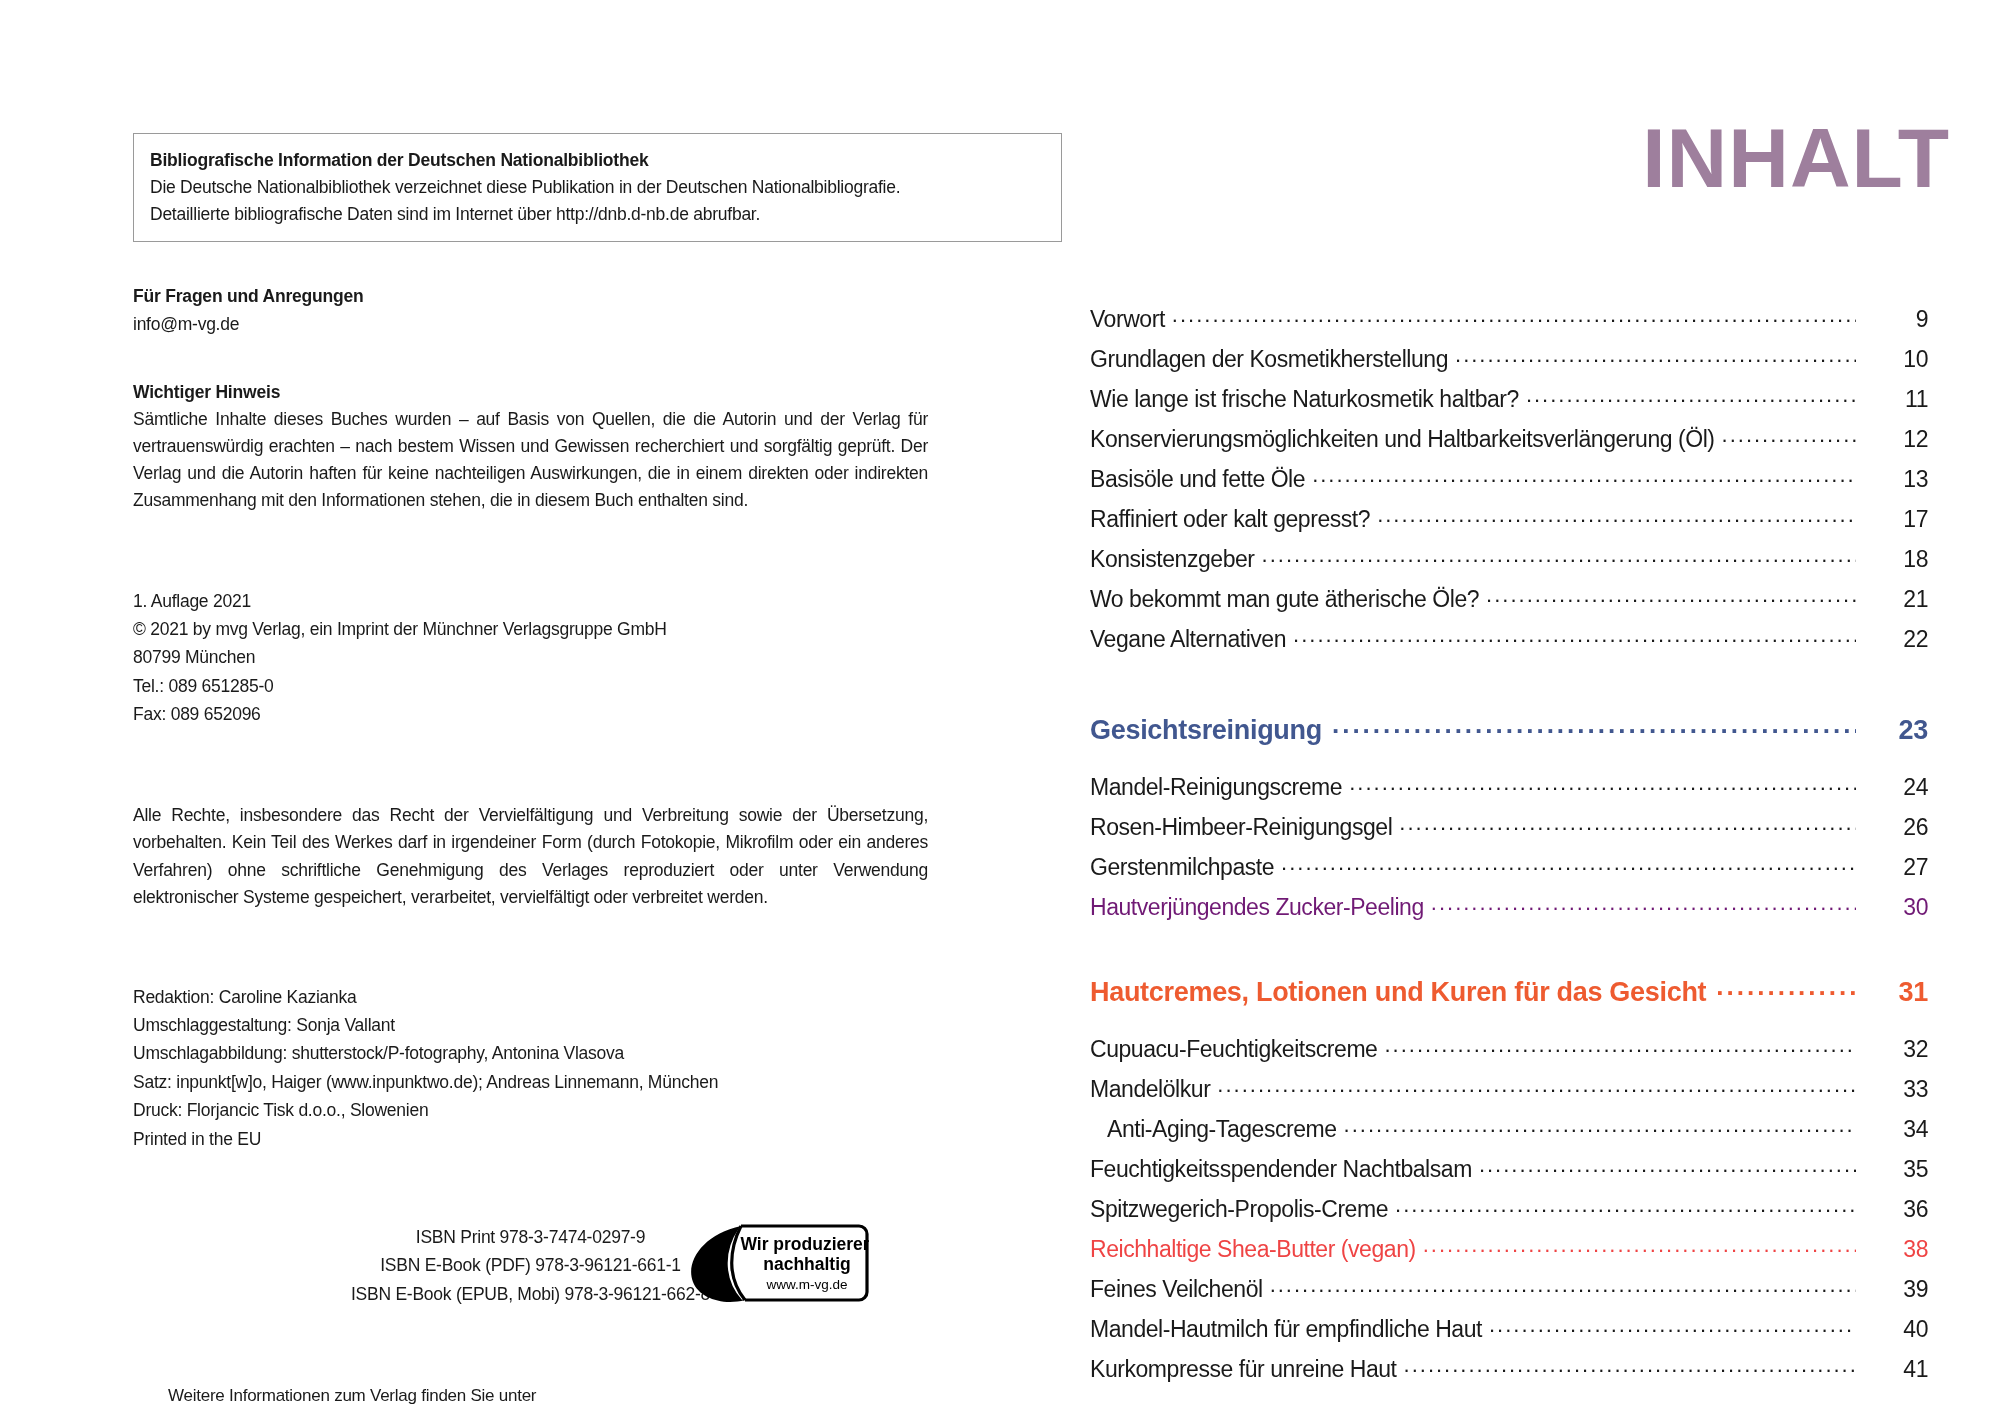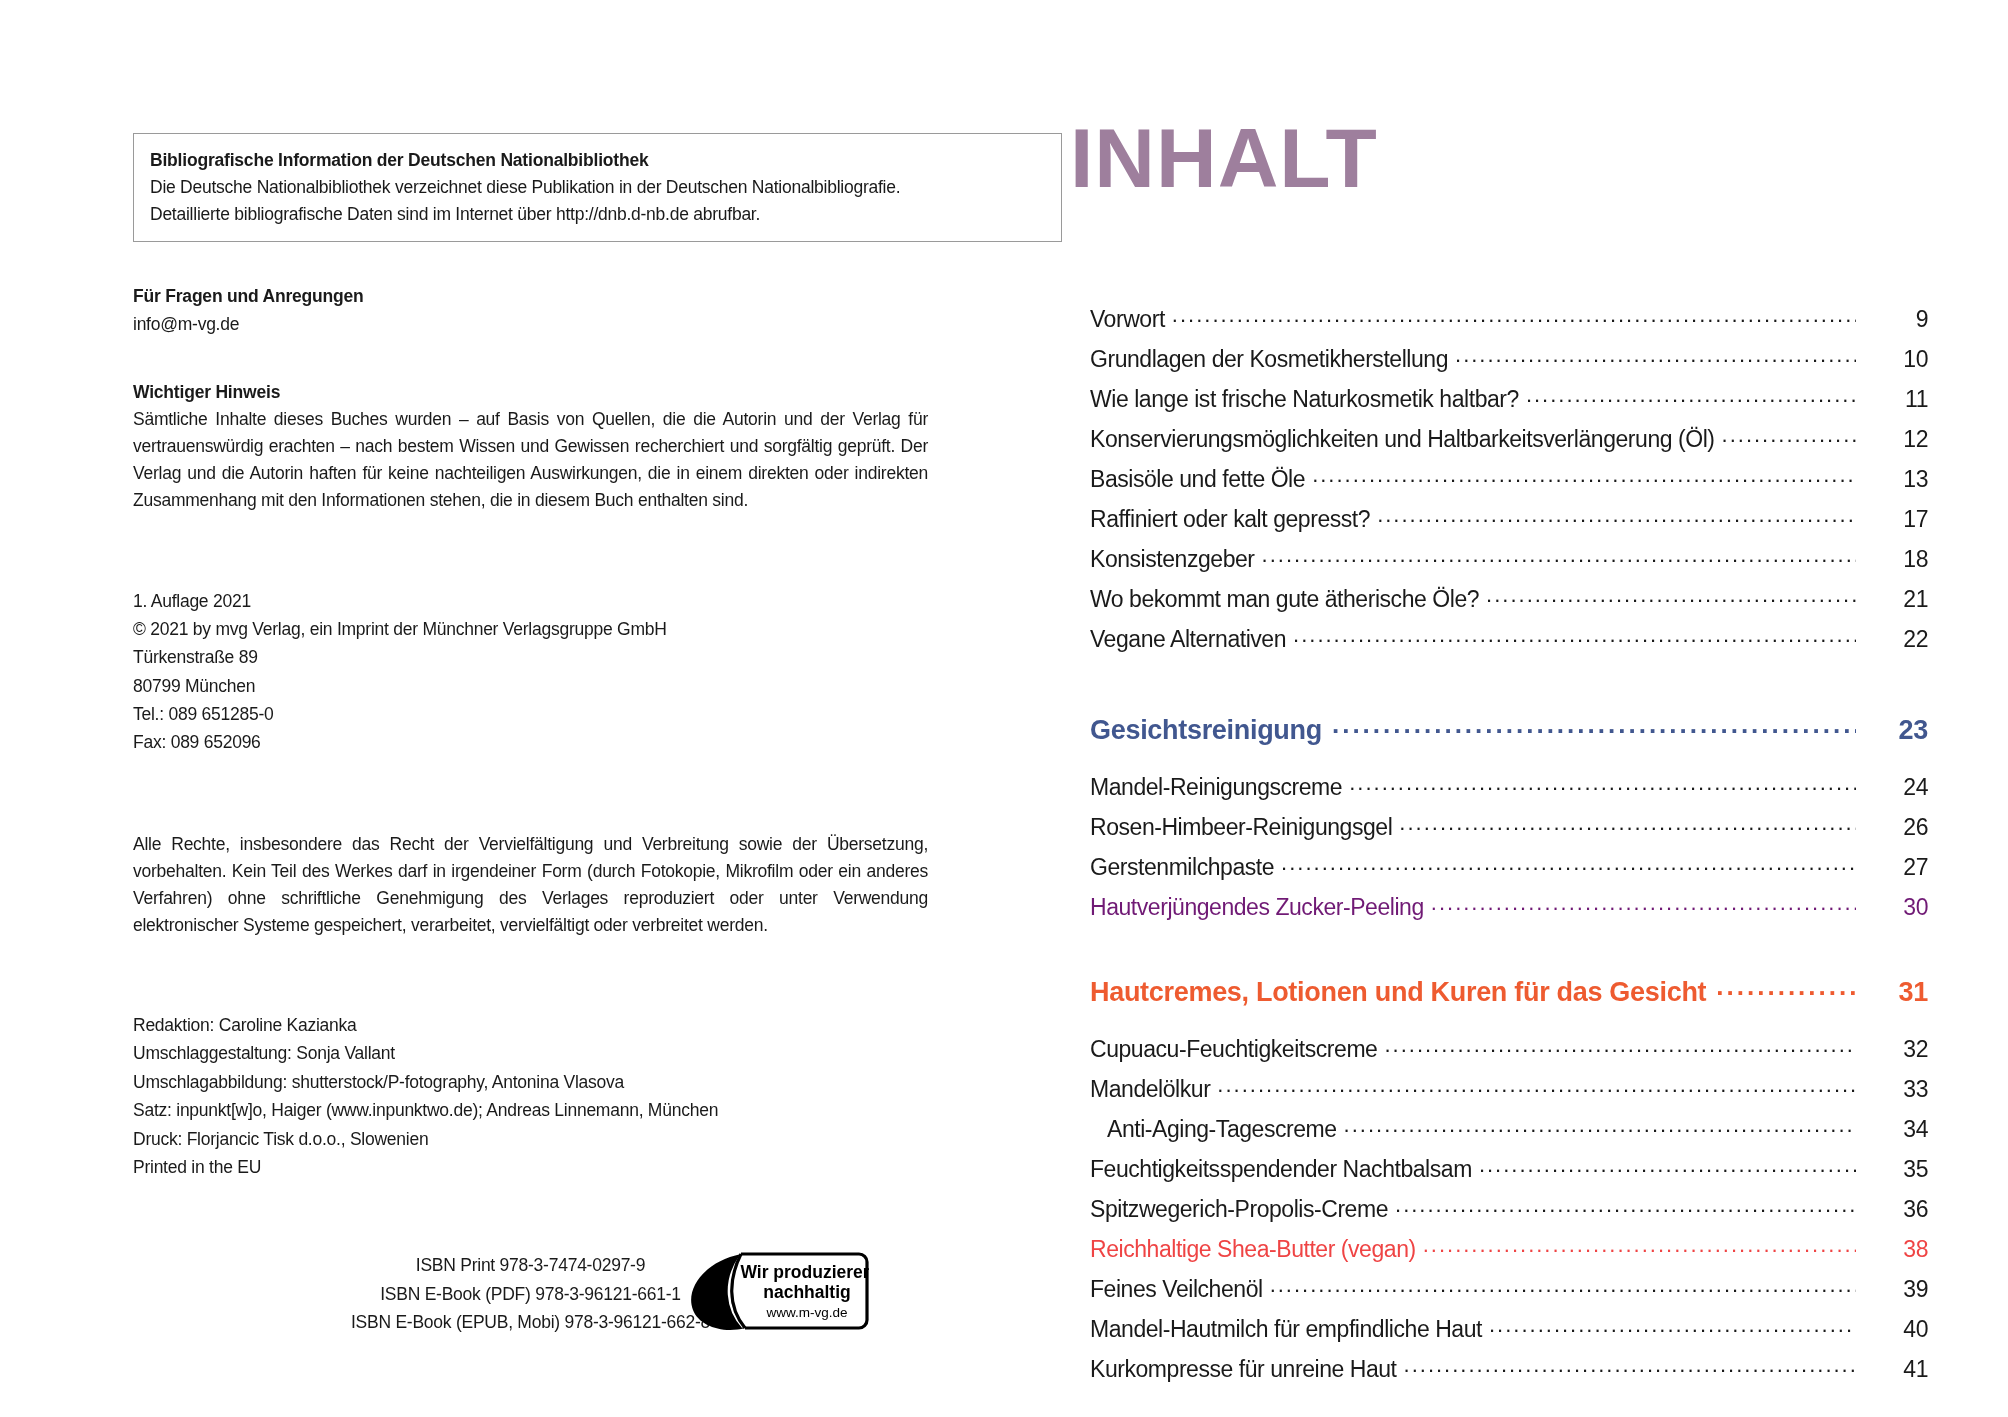--- a/index.html
+++ b/index.html
@@ -120,21 +120,21 @@
   .page-right {
     position: absolute;
     left: 1004px; top: 0;
     width: 1004px; height: 1417px;
   }
   .toc-title {
     position: absolute;
     left: 66px;
     top: 116px;
     width: 880px;
-    text-align: left;
+    text-align: right;
     font-size: 84px;
     font-weight: bold;
     letter-spacing: 1px;
     line-height: 1;
     font-family: "Liberation Sans", sans-serif;
   }
 
   .toc {
     position: absolute;
     left: 1090px;
@@ -215,21 +215,20 @@
       </div>
 
       <div class="blk">
         <div class="blk-h">Wichtiger Hinweis</div>
         <div class="blk-p">Sämtliche Inhalte dieses Buches wurden – auf Basis von Quellen, die die Autorin und der Verlag für vertrauenswürdig erachten – nach bestem Wissen und Gewissen recherchiert und sorgfältig geprüft. Der Verlag und die Autorin haften für keine nachteiligen Auswirkungen, die in einem direkten oder indirekten Zusammenhang mit den Informationen stehen, die in diesem Buch enthalten sind.</div>
       </div>
 
       <div class="gap-xl">
         <div class="blk-line">1. Auflage 2021</div>
         <div class="blk-line">© 2021 by mvg Verlag, ein Imprint der Münchner Verlagsgruppe GmbH</div>
-        <div class="blk-line">Türkenstraße 89</div>
         <div class="blk-line">80799 München</div>
         <div class="blk-line">Tel.: 089 651285-0</div>
         <div class="blk-line">Fax: 089 652096</div>
       </div>
 
       <div class="gap-xxl">
         <div class="blk-p">Alle Rechte, insbesondere das Recht der Vervielfältigung und Verbreitung sowie der Übersetzung, vorbehalten. Kein Teil des Werkes darf in irgendeiner Form (durch Fotokopie, Mikrofilm oder ein anderes Verfahren) ohne schriftliche Genehmigung des Verlages reproduziert oder unter Verwendung elektronischer Systeme gespeichert, verarbeitet, vervielfältigt oder verbreitet werden.</div>
       </div>
 
       <div class="gap-xl">

